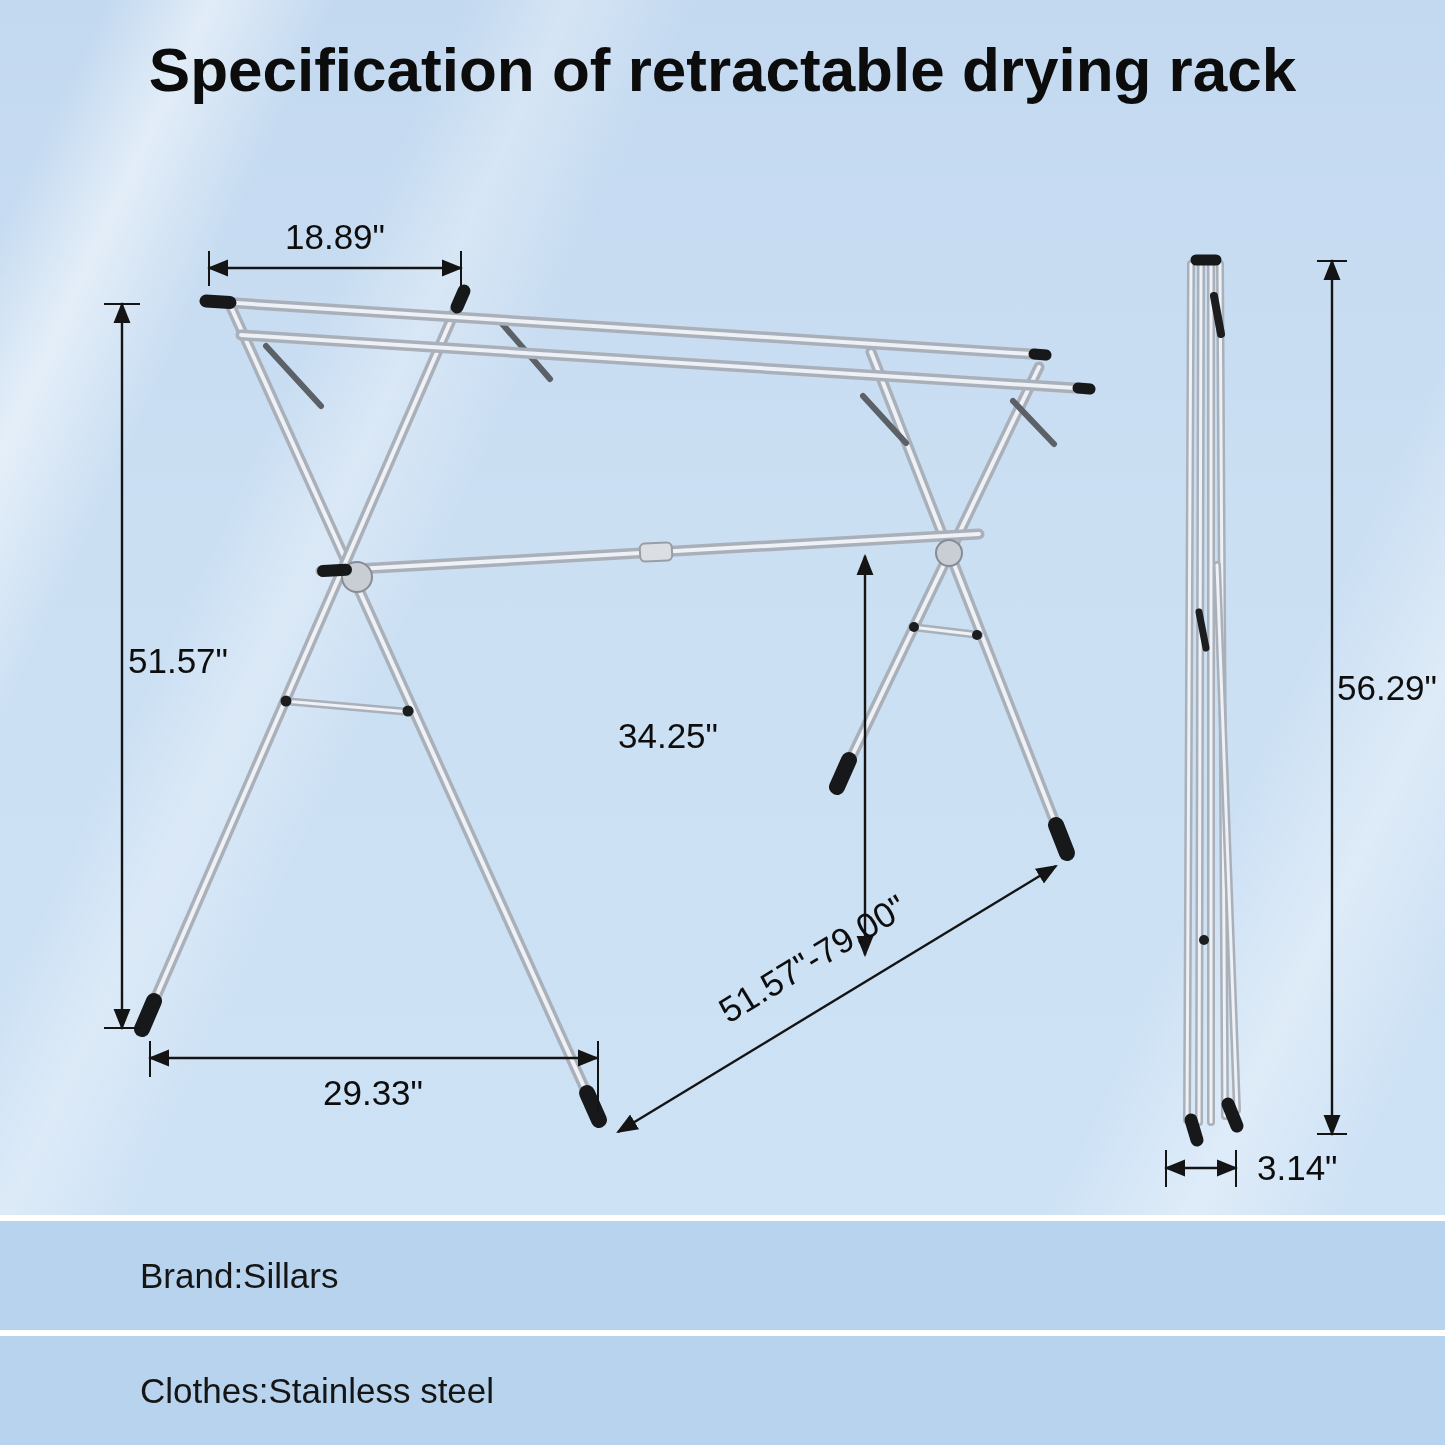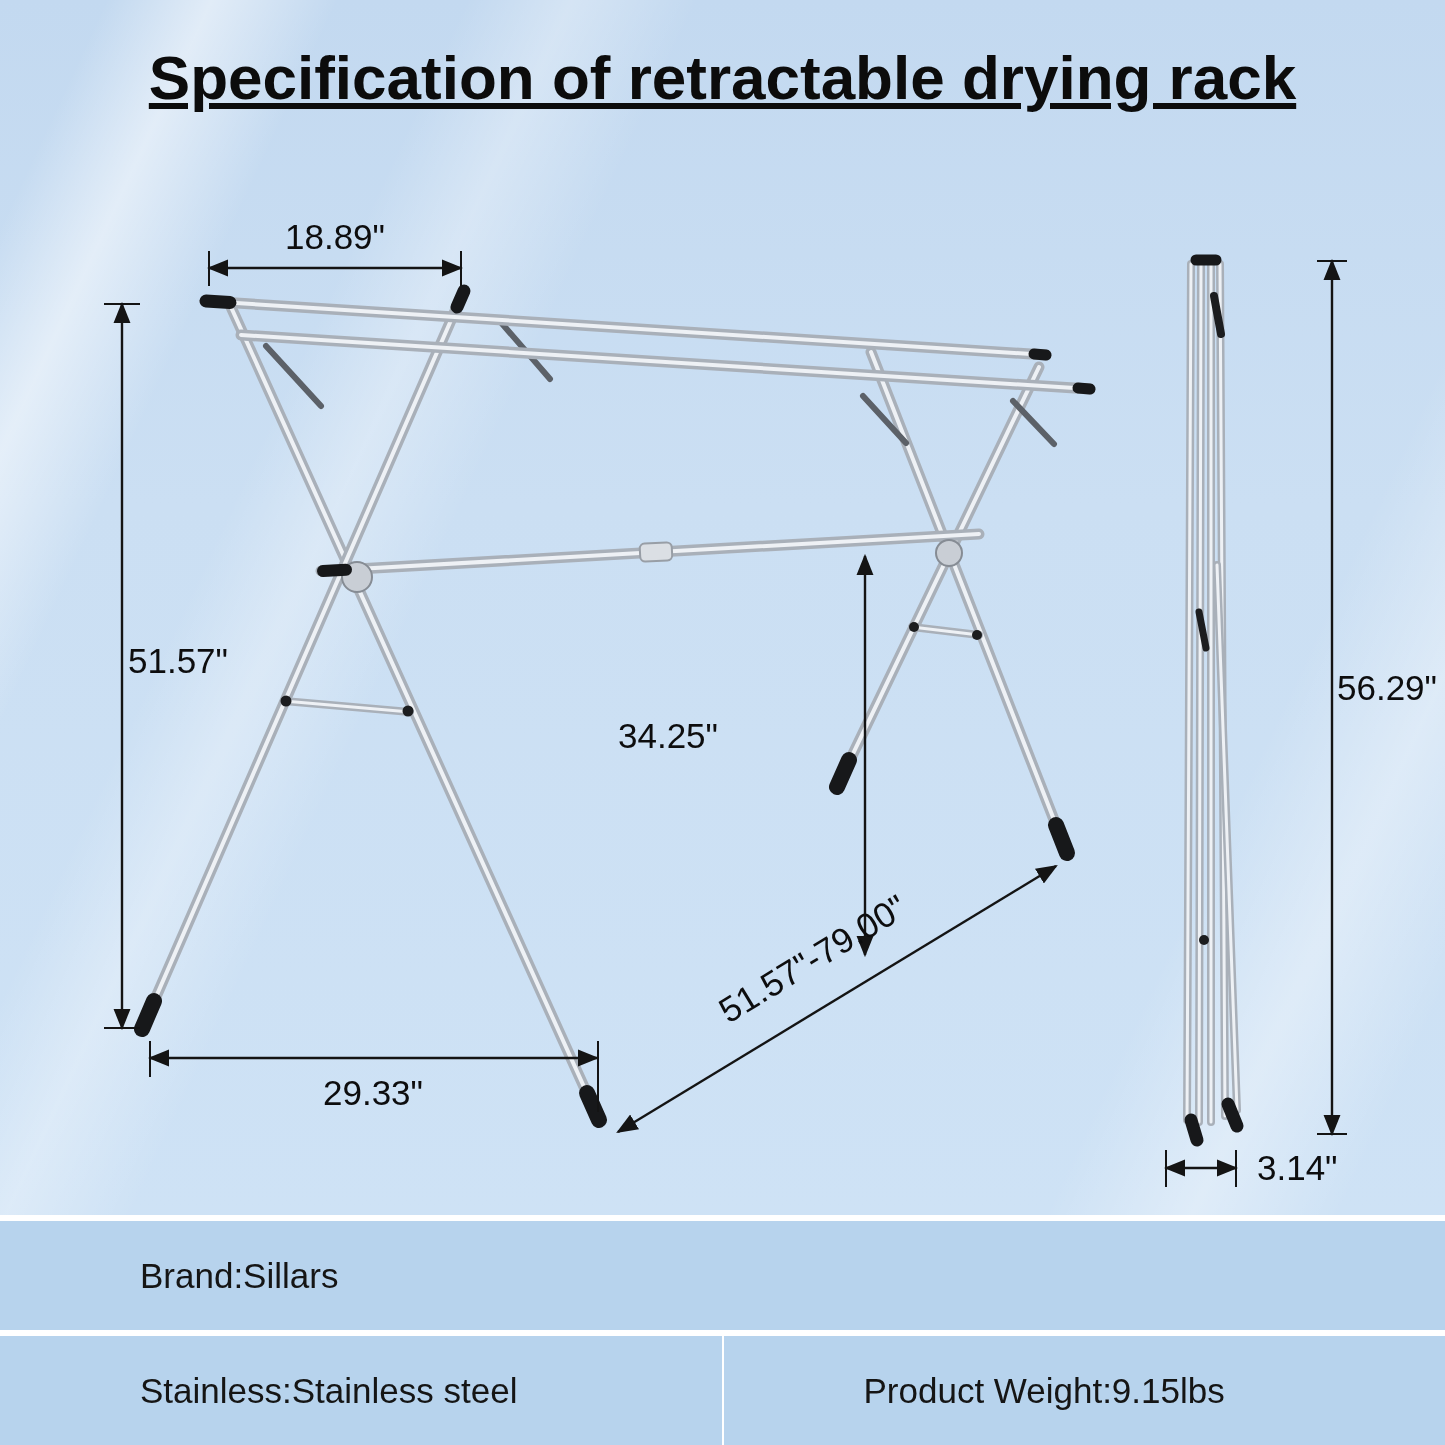--- a/index.html
+++ b/index.html
@@ -4,22 +4,22 @@
 <style>
   html,body{margin:0;padding:0;width:1445px;height:1445px;overflow:hidden;
     font-family:"Liberation Sans",sans-serif;}
   .page{position:relative;width:1445px;height:1445px;
     background:linear-gradient(180deg,#c3d9f0 0%,#cbdff3 35%,#cfe3f6 100%);}
   .page::before{content:"";position:absolute;inset:0;pointer-events:none;
     background:
       linear-gradient(115deg, rgba(255,255,255,0) 5%, rgba(255,255,255,.5) 10%, rgba(255,255,255,0) 16%),
       linear-gradient(115deg, rgba(255,255,255,0) 22%, rgba(255,255,255,.3) 27%, rgba(255,255,255,0) 33%),
       linear-gradient(115deg, rgba(255,255,255,0) 76%, rgba(255,255,255,.35) 83%, rgba(255,255,255,0) 90%);}
-  h1.title{position:absolute;top:34px;left:0;right:0;margin:8px;text-align:center;
-    font-size:62px;font-weight:700;color:#0c0c0c;letter-spacing:0;text-decoration:underline;}
+  h1.title{position:absolute;top:34px;left:0;right:0;margin:0;text-align:center;
+    font-size:62px;font-weight:700;color:#0c0c0c;letter-spacing:0;}
   svg.diagram{position:absolute;left:0;top:0;width:1445px;height:1445px;}
   svg .tb{stroke:#a9b0b9;stroke-width:11;stroke-linecap:round;fill:none}
   svg .th{stroke:#eef1f5;stroke-width:4;stroke-linecap:round;fill:none}
   svg .tbs{stroke:#a9b0b9;stroke-width:8;stroke-linecap:round;fill:none}
   svg .ths{stroke:#eef1f5;stroke-width:3;stroke-linecap:round;fill:none}
   svg .strut{stroke:#5c6168;stroke-width:6;stroke-linecap:round}
   svg .cap{stroke:#17181a;stroke-linecap:round}
   svg .dimline{stroke:#141414;stroke-width:2.4;fill:none}
   svg .tick{stroke:#141414;stroke-width:2}
   svg text.dimlabel{font:400 35px "Liberation Sans",sans-serif;fill:#0d0d0e}
@@ -150,21 +150,18 @@
   </svg>
 
   <div class="spec-table">
     <div class="trow">
       <div class="tcell">
         <span>Brand:Sillars</span>
       </div>
     </div>
     <div class="trow">
       <div class="tcell">
-        <span>Stainless:Stainless steel</span>
-      </div>
-      <div class="tcell">
-        <span>Product Weight:9.15lbs</span>
+        <span>Clothes:Stainless steel</span>
       </div>
     </div>
   </div>
 
 </div>
 
 </body></html>

